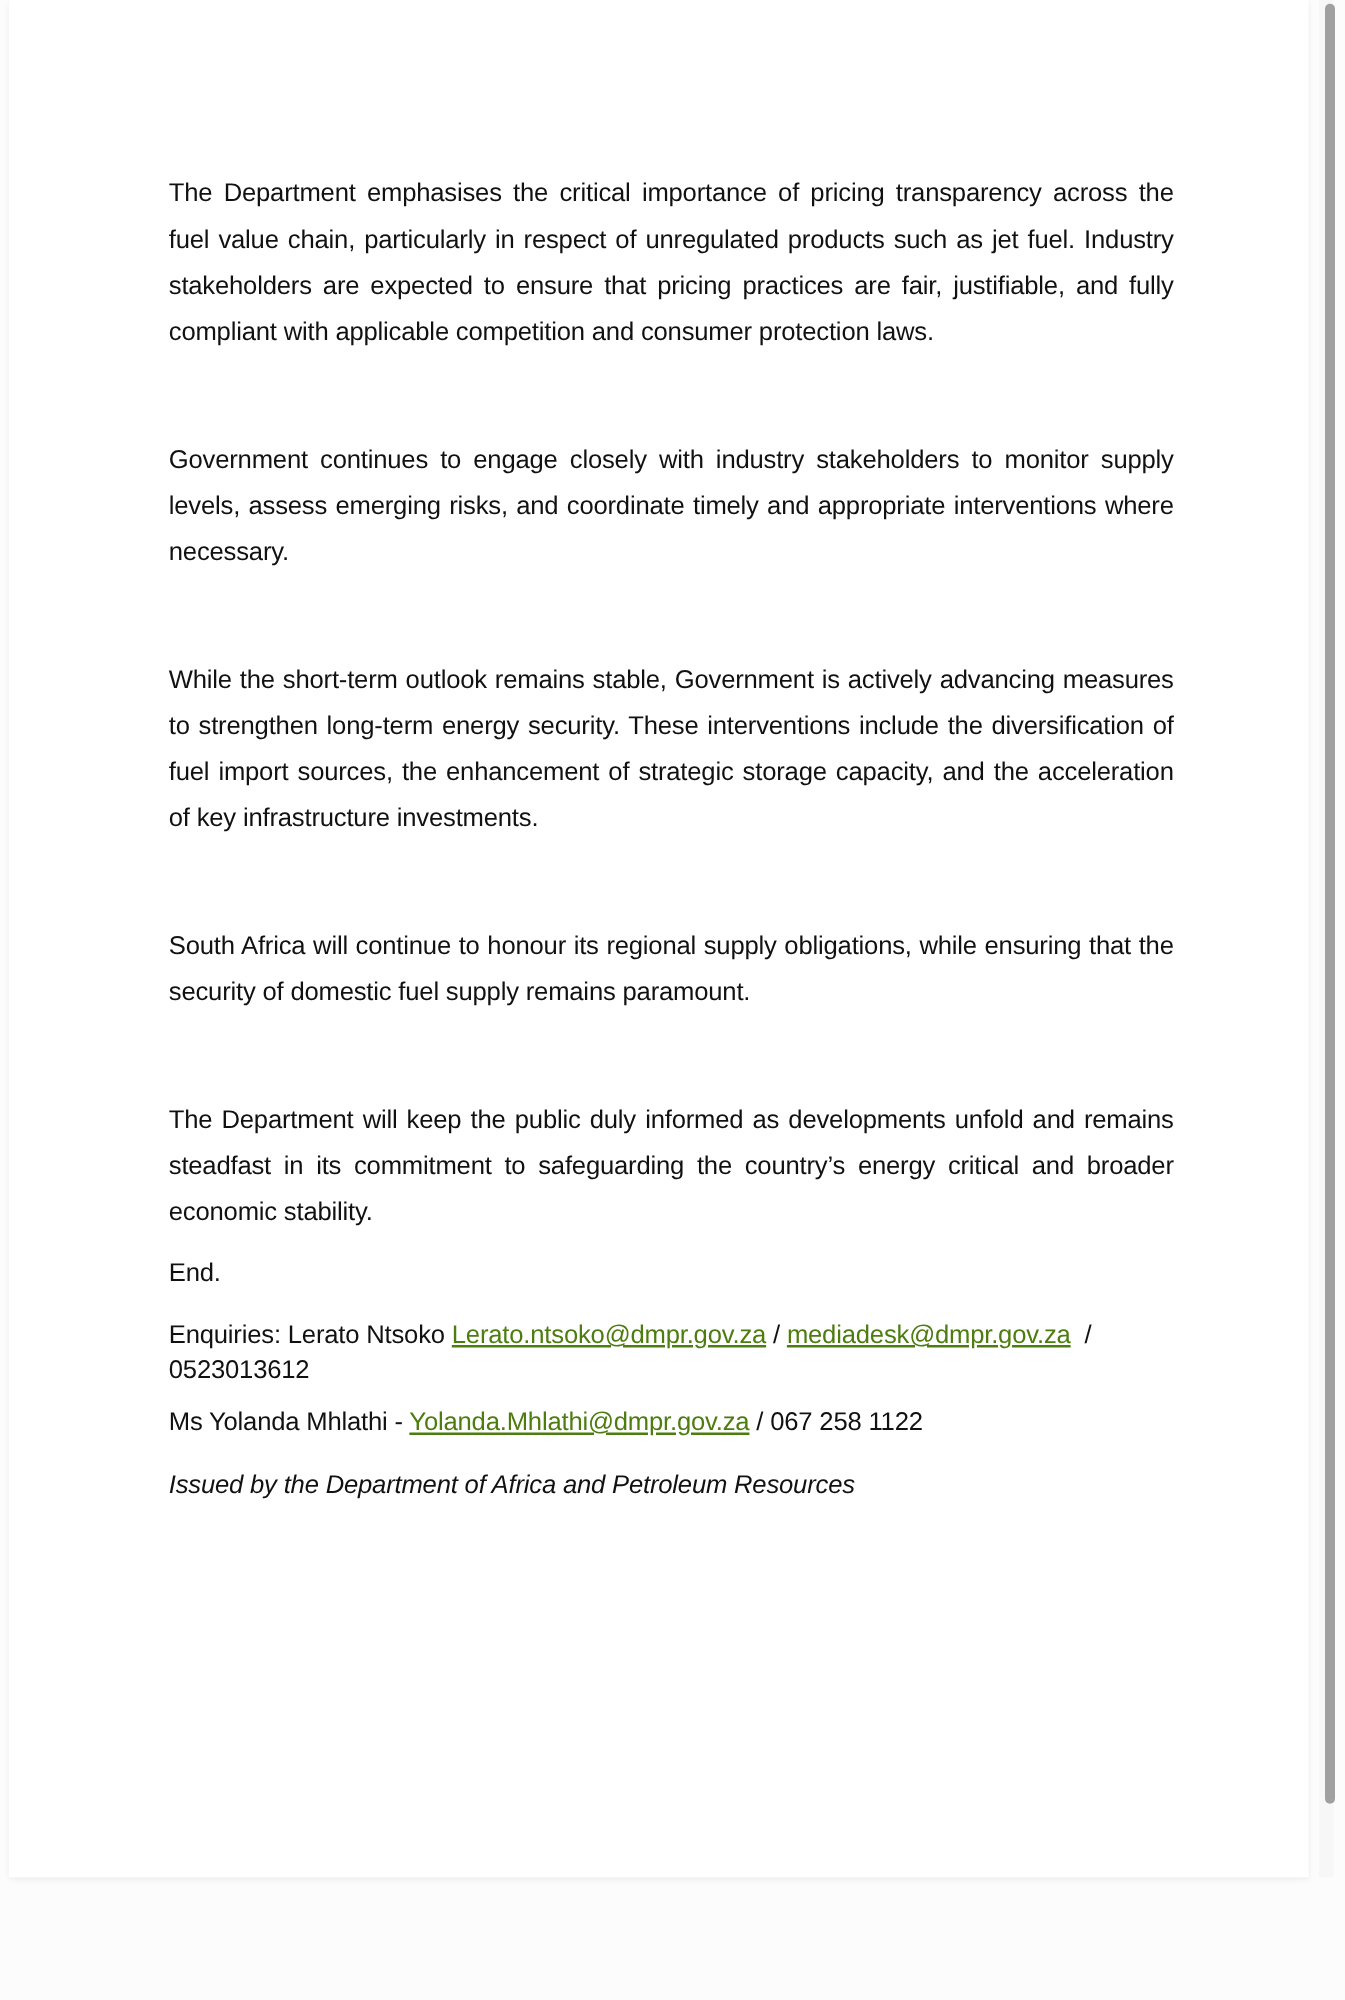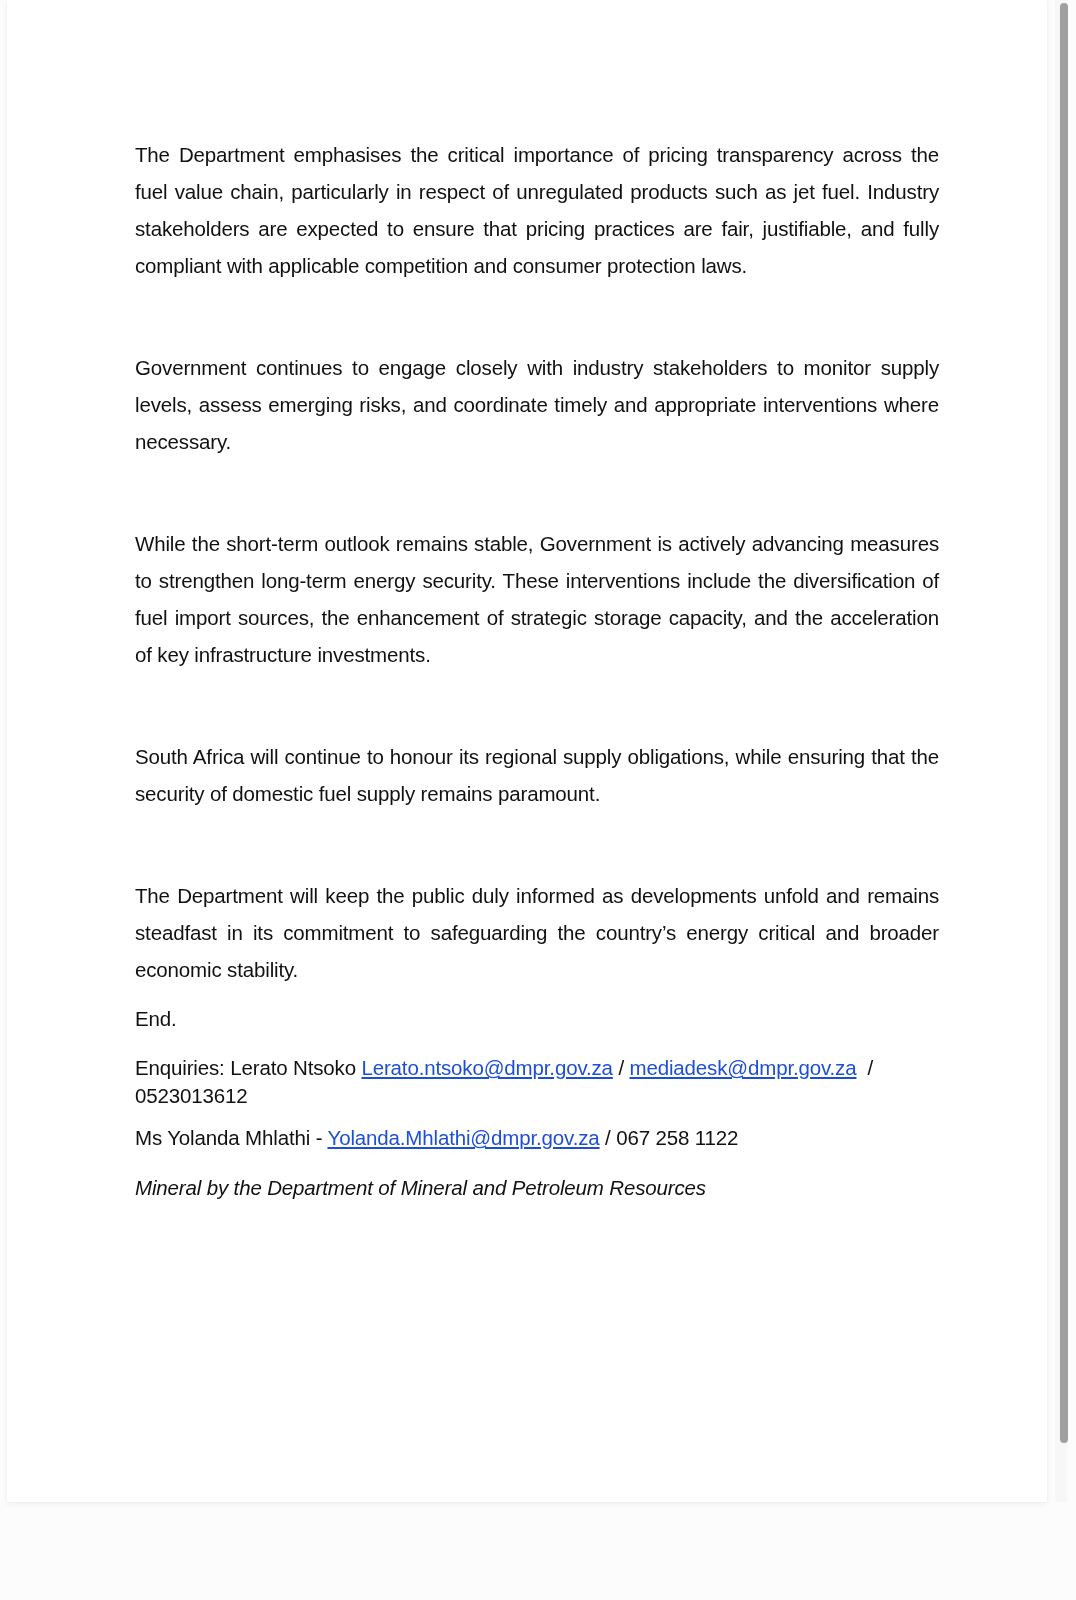--- a/index.html
+++ b/index.html
@@ -23,33 +23,33 @@
     position: absolute; left: 135px; top: 136px; width: 804px;
     font-size: 20.5px; line-height: 37px; letter-spacing: -0.15px;
   }
   p { margin: 0; text-align: justify; }
   .para { margin-bottom: 65px; }
   .para-last { margin-bottom: 12px; }
   .end { line-height: 38px; margin-bottom: 16px; }
   .enquiries { line-height: 28px; text-align: left; margin-bottom: 14px; }
   .contact2 { line-height: 28px; margin-bottom: 22px; }
   .issued { font-style: italic; line-height: 28px; }
-  a { color: #1d4ed8; text-decoration: underline; }
+  a { color: #4d7c0f; text-decoration: underline; }
 </style>
 </head>
 <body>
 
 <div class="page">
 </div>
 <div class="scroll-track"></div>
 <div class="scroll-thumb"></div>
 
 <div class="content">
   <p class="para">The Department emphasises the critical importance of pricing transparency across the fuel value chain, particularly in respect of unregulated products such as jet fuel. Industry stakeholders are expected to ensure that pricing practices are fair, justifiable, and fully compliant with applicable competition and consumer protection laws.</p>
   <p class="para">Government continues to engage closely with industry stakeholders to monitor supply levels, assess emerging risks, and coordinate timely and appropriate interventions where necessary.</p>
   <p class="para">While the short-term outlook remains stable, Government is actively advancing measures to strengthen long-term energy security. These interventions include the diversification of fuel import sources, the enhancement of strategic storage capacity, and the acceleration of key infrastructure investments.</p>
   <p class="para">South Africa will continue to honour its regional supply obligations, while ensuring that the security of domestic fuel supply remains paramount.</p>
   <p class="para-last">The Department will keep the public duly informed as developments unfold and remains steadfast in its commitment to safeguarding the country’s energy critical and broader economic stability.</p>
   <p class="end">End.</p>
   <p class="enquiries"><span>Enquiries: Lerato Ntsoko </span><a>Lerato.ntsoko@dmpr.gov.za</a><span> / </span><a>mediadesk@dmpr.gov.za</a><span style="white-space:pre">  / </span><br><span>0523013612</span></p>
   <p class="contact2"><span>Ms Yolanda Mhlathi - </span><a>Yolanda.Mhlathi@dmpr.gov.za</a><span> / 067 258 1122</span></p>
-  <p class="issued">Mineral by the Department of Mineral and Petroleum Resources</p>
+  <p class="issued">Issued by the Department of Africa and Petroleum Resources</p>
 </div>
 
 </body></html>

